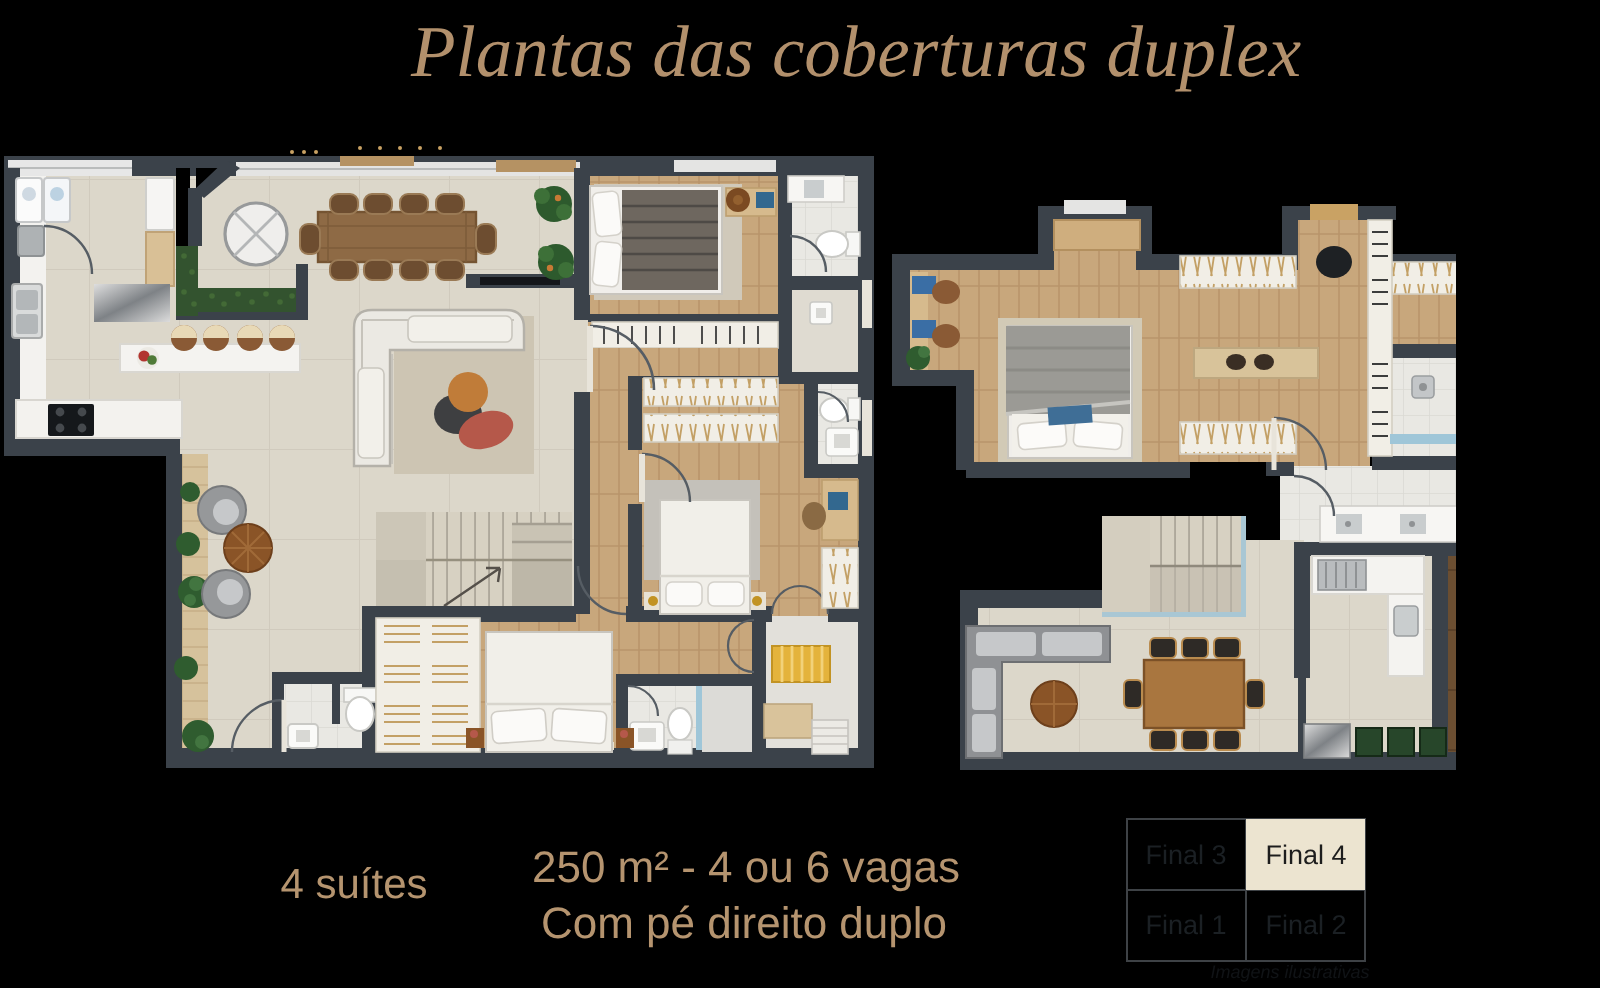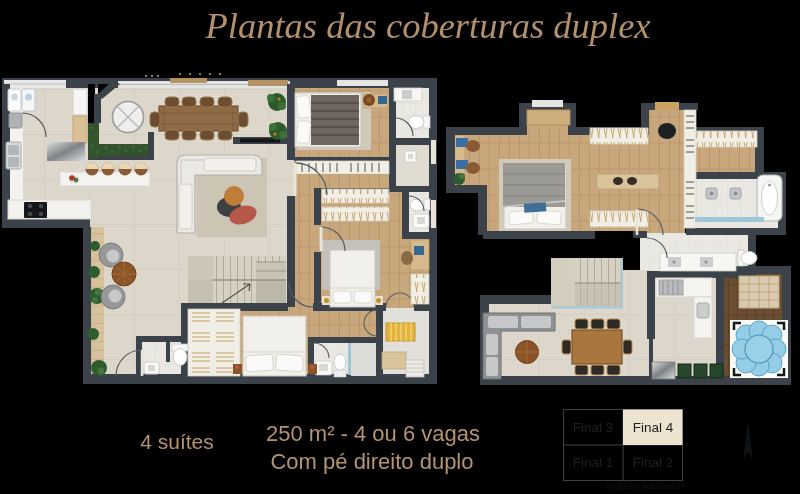--- a/index.html
+++ b/index.html
@@ -1,16 +1,16 @@
 <!DOCTYPE html>
 <html><head>
 <meta charset="utf-8">
 <style>
   html,body{margin:0;padding:0;background:#000;}
-  .page{position:relative;width:800px;height:494px;background:#000;overflow:hidden;
+  .page{position:relative;width:728px;height:494px;background:#000;overflow:hidden;
         font-family:"Liberation Sans", sans-serif;}
   svg{position:absolute;left:0;top:0;}
 </style>
 </head>
 <body>
 <div class="page">
 <svg width="800" height="494" viewBox="0 0 800 494">
 <defs>
   <pattern id="beigeGrid" width="45" height="45" patternUnits="userSpaceOnUse">
     <rect width="45" height="45" fill="#dcd7ca"></rect>

